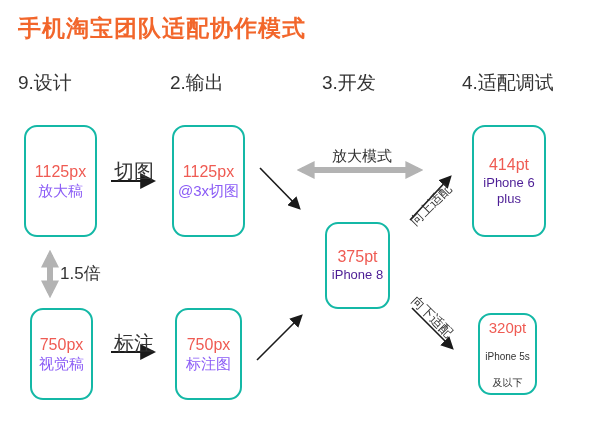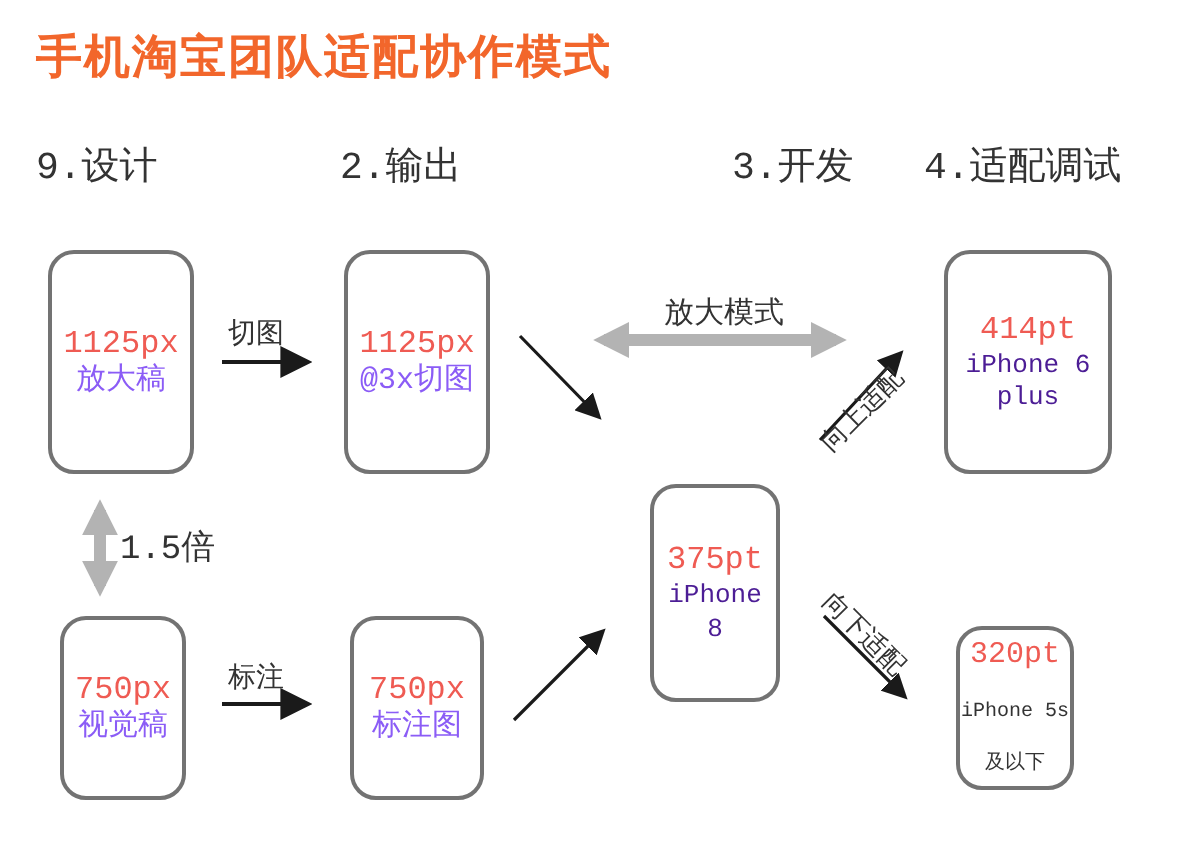--- a/index.html
+++ b/index.html
@@ -1,51 +1,51 @@
 <!DOCTYPE html>
 <html><head>
 <meta charset="utf-8">
 <style>
   html,body { margin:0; padding:0; background:#ffffff; }
   .canvas {
     position:relative; width:600px; height:434px; background:#ffffff;
-    font-family:Liberation Mono, monospace; overflow:hidden;
+    font-family:Liberation Sans, sans-serif; overflow:hidden;
   }
   .title {
     position:absolute; left:18px; top:13px;
     font-size:23px; font-weight:bold; color:#f2662b; letter-spacing:1px;
   }
   .col-header { position:absolute; top:70px; font-size:19px; color:#333333; }
   .col-h1 { left:18px; }
   .col-h2 { left:170px; }
-  .col-h3 { left:322px;margin-left:44px; }
+  .col-h3 { left:322px; }
   .col-h4 { left:462px; }
 
   .phone-box {
-    position:absolute; border:2px solid #737373; border-radius:13px; background:#ffffff;
+    position:absolute; border:2px solid #14b8a6; border-radius:13px; background:#ffffff;
     display:flex; flex-direction:column; align-items:center; justify-content:center;
     text-align:center; box-sizing:border-box; line-height:1.25;
   }
   .box-a { left:24px;  top:125px; width:73px; height:112px; }
   .box-b { left:30px;  top:308px; width:63px; height:92px;  }
   .box-c { left:172px; top:125px; width:73px; height:112px; }
   .box-d { left:175px; top:308px; width:67px; height:92px;  }
-  .box-e { left:325px; top:222px; width:65px; height:109px;margin-top:20px;  }
-  .box-f { left:472px; top:125px; width:84px; height:112px; }
+  .box-e { left:325px; top:222px; width:65px; height:87px;  }
+  .box-f { left:472px; top:125px; width:74px; height:112px; }
   .box-g { left:478px; top:313px; width:59px; height:82px;justify-content:center;  }
 
   .val { color:#ef5b53; font-size:16px; }
   .lbl { color:#8b5cf6; font-size:15px; }
   .lbl-sm { color:#4c1d95; font-size:13px; }
   .lbl-xs { color:#333333; font-size:10px; line-height:1.3;margin-top:13px; }
   .box-g .val { font-size:15px; }
 
   .svg-layer { position:absolute; left:0; top:0; pointer-events:none; }
 
-  .edge-label { position:absolute; font-size:14px; color:#333333; white-space:nowrap; }
+  .edge-label { position:absolute; font-size:20px; color:#333333; white-space:nowrap; }
   .lab-slice    { left:114px; top:158px; }
   .lab-annotate { left:114px; top:330px; }
   .lab-scale    { left:60px;  top:262px; font-size:17px; }
   .lab-zoom     { left:362px; top:147px; font-size:15px; transform:translateX(-50%);text-align:right; }
   .lab-up   { left:431px; top:205px; font-size:13px; transform:translate(-50%,-50%) rotate(-45deg); }
   .lab-down { left:432px; top:317px; font-size:13px; transform:translate(-50%,-50%) rotate(45deg); }
 </style>
 </head>
 <body>
 

